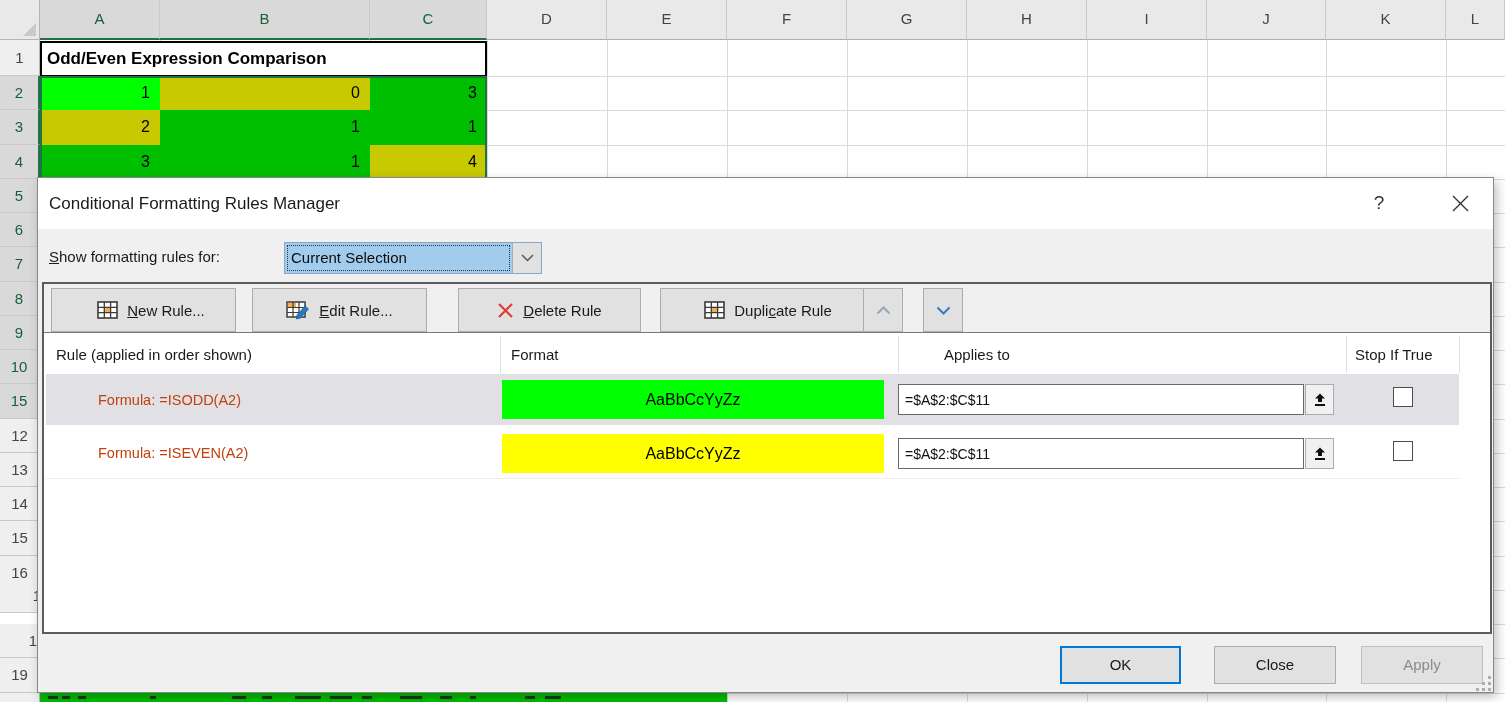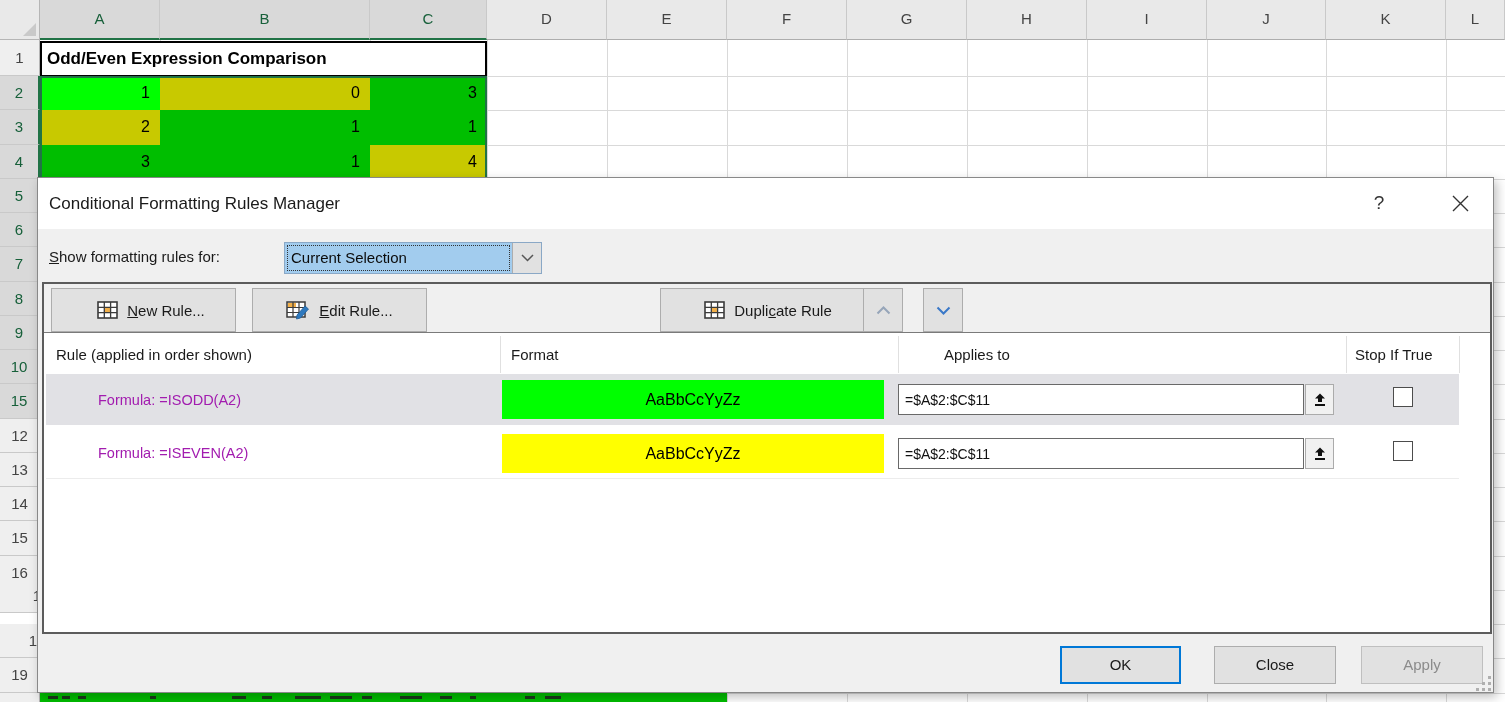--- a/index.html
+++ b/index.html
@@ -42,21 +42,21 @@
   #btn-strip { position:absolute; left:0; top:0; width:100%; height:49px; background:#F0F0F0; border-bottom:1px solid #7A7A7A; }
   .tbtn { position:absolute; top:4px; height:44px; background:#E1E1E1; border:1px solid #ADADAD; display:flex; align-items:center; justify-content:center; gap:9px; font-size:15px; color:#1A1A1A; }
   .chbtn { position:absolute; top:4px; width:40px; height:44px; background:#E1E1E1; border:1px solid #ADADAD; display:flex; align-items:center; justify-content:center; }
 
   .lh { position:absolute; top:52px; height:37px; line-height:37px; font-size:15px; color:#1A1A1A; }
   .hsep { position:absolute; top:52px; height:37px; width:1px; background:#E0E0E0; }
 
   .rule-row { position:absolute; left:2px; width:1413px; height:51px; background:#fff; }
   .rule-row.sel { background:#E1E1E5; }
   .rule-row.r2 { border-bottom:1px solid #ECECEC; }
-  .rule-text { position:absolute; left:52px; top:0; height:100%; display:flex; align-items:center; font-size:14.5px; color:#a21caf; }
+  .rule-text { position:absolute; left:52px; top:0; height:100%; display:flex; align-items:center; font-size:14.5px; color:#c2410c; }
   .swatch { position:absolute; left:456px; top:6px; width:382px; height:39px; display:flex; align-items:center; justify-content:center; font-size:16px; color:#000; }
   .applies-input { position:absolute; left:852px; top:10px; width:406px; height:31px; border:1px solid #696969; background:#fff; font-family:"Liberation Sans",sans-serif; font-size:14px; color:#111; padding:0 6px; }
   .picker-btn { position:absolute; left:1259px; top:10px; width:29px; height:31px; background:#F1F1F1; border:1px solid #ABABAB; display:flex; align-items:center; justify-content:center; }
   .stopbox { position:absolute; left:1347px; top:13px; width:20px; height:20px; background:#fff; border:1px solid #4C4C4C; }
 
   .fbtn { position:absolute; top:468px; height:38px; background:#E1E1E1; border:1px solid #ADADAD; text-align:center; font-size:15px; color:#1A1A1A; line-height:36px; }
   .fbtn.default { border:2px solid #0078D7; line-height:34px; }
   .fbtn.disabled { color:#8B8B8B; border-color:#BFBFBF; }
   #grip { position:absolute; left:1438px; top:498px; width:16px; height:16px; }
   #grip i { position:absolute; width:3px; height:3px; background:#AFAFAF; }
@@ -208,20 +208,26 @@
       </div>
       <div class="tbtn" style="left:208px; width:175px;">
         <svg width="24" height="19" viewBox="0 0 24 19">
             <rect x="1" y="1" width="18" height="15" fill="#fff" stroke="#3B3B3B" stroke-width="1.5"></rect>
             <rect x="2" y="2" width="8" height="4.5" fill="#F2B04A"></rect>
             <path d="M7 1 v15 M13 1 v15 M1 6.5 h18 M1 11.5 h18" stroke="#3B3B3B" stroke-width="1.2"></path>
             <path d="M11 14 L19 5 L22.5 8 L14.5 17 L10.5 18 Z" fill="#2E79BE" stroke="#1F5C96" stroke-width="0.8"></path>
           </svg>
         <span><span class="accel">E</span><span>dit Rule...</span></span>
       </div>
+      <div class="tbtn" style="left:414px; width:183px;">
+        <svg width="17" height="17" viewBox="0 0 17 17">
+            <path d="M2 2 L15 15 M15 2 L2 15" stroke="#E03C31" stroke-width="2.2" fill="none"></path>
+          </svg>
+        <span><span class="accel">D</span><span>elete Rule</span></span>
+      </div>
       <div class="tbtn" style="left:616px; width:216px;">
         <svg width="21" height="18" viewBox="0 0 21 18">
             <rect x="1" y="1" width="19" height="16" fill="#fff" stroke="#3B3B3B" stroke-width="1.6"></rect>
             <rect x="7.5" y="6.3" width="6" height="5.4" fill="#F2B04A"></rect>
             <path d="M7.3 1 v16 M13.6 1 v16 M1 6.3 h19 M1 11.7 h19" stroke="#3B3B3B" stroke-width="1.3"></path>
           </svg>
         <span><span>Dupli</span><span class="accel">c</span><span>ate Rule</span></span>
       </div>
       <div class="chbtn" style="left:819px;">
         <svg width="15" height="9" viewBox="0 0 15 9">

